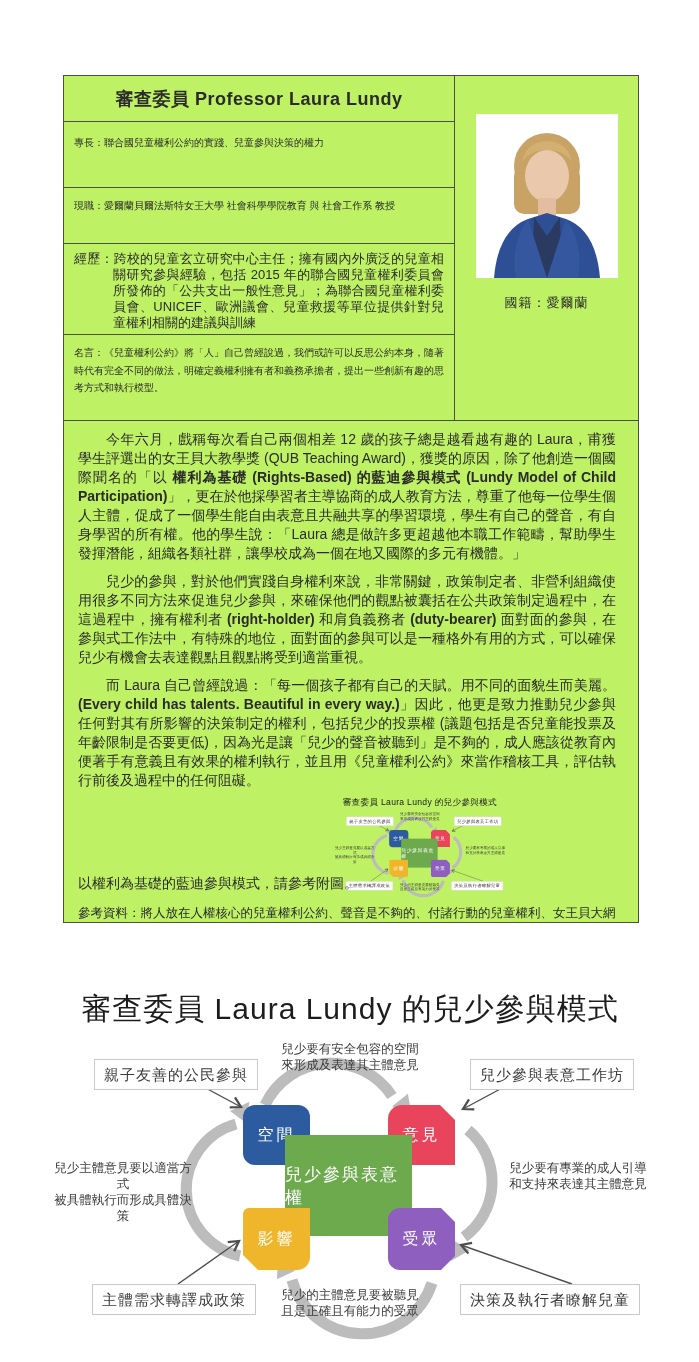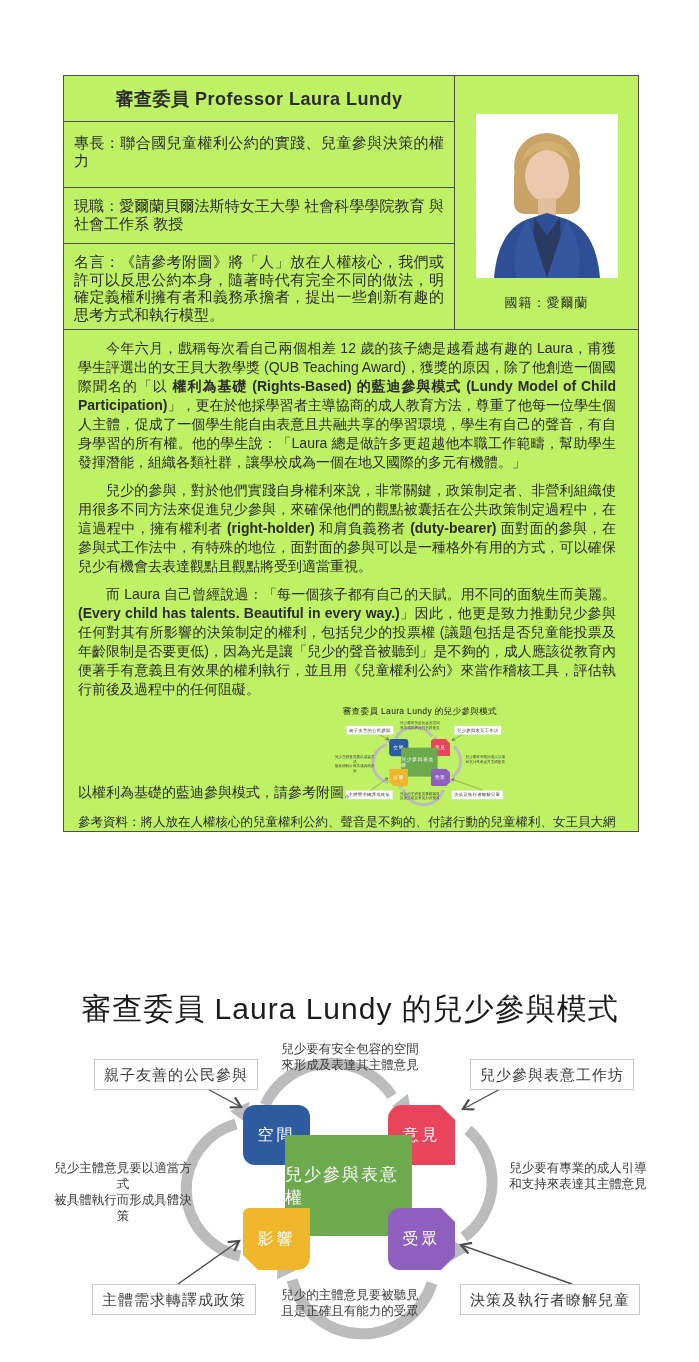--- a/index.html
+++ b/index.html
@@ -4,21 +4,21 @@
 <style>
   html,body{margin:0;padding:0;background:#fff;}
   .page{position:relative;width:699px;height:1362px;background:#fff;overflow:hidden;
         font-family:"Liberation Sans",sans-serif;color:#2b2b2b;}
 
   
   .ptable{position:absolute;left:63px;top:75px;width:576px;border:1.5px solid #4d4d4d;background:#bef264;box-sizing:border-box;}
   .ptop{display:flex;}
   .pleft{width:391px;border-right:1.5px solid #4d4d4d;box-sizing:border-box;}
   .pright{flex:1;display:flex;flex-direction:column;align-items:center;box-sizing:border-box;padding-top:38px;}
-  .prow{border-top:1.5px solid #4d4d4d;padding:6px 10px;font-size:15px;line-height:17.5px;box-sizing:border-box;overflow:hidden;text-align:justify;}
+  .prow{border-top:1.5px solid #4d4d4d;padding:6px 10px;font-size:10px;line-height:17.5px;box-sizing:border-box;overflow:hidden;text-align:justify;}
   .prow-title{height:45px;display:flex;align-items:center;justify-content:center;font-size:18px;font-weight:bold;letter-spacing:.5px;}
   .prow-spec{height:66px;padding-top:12px;}
   .prow-spec .indent{padding-left:41px;}
   .prow-pos{height:56px;padding-top:9px;}
   .prow-exp{height:91px;font-size:13px;line-height:16px;padding-left:49px;text-indent:-39px;padding-top:7px;}
   .prow-quote{height:86px;padding-top:9px;}
   .photo{width:142px;height:164px;}
   .nationality{margin-top:16px;font-size:13px;letter-spacing:1px;}
 
   
@@ -63,21 +63,22 @@
 <div class="page">
 
   <div class="ptable">
     <div class="ptop">
       <div class="pleft">
         <div class="prow-title" style="border-top:none;">審查委員 Professor Laura Lundy</div>
         <div class="prow prow-spec">
           <div>專長：聯合國兒童權利公約的實踐、兒童參與決策的權力</div>
         </div>
         <div class="prow prow-pos">現職：愛爾蘭貝爾法斯特女王大學 社會科學學院教育 與 社會工作系 教授</div>
-        <div class="prow prow-quote">名言：《請參考附圖》將「人」放在人權核心，我們或許可以反思公約本身，隨著時代有完全不同的做法，明確定義權利擁有者和義務承擔者，提出一些創新有趣的思考方式和執行模型。</div>
+        <div class="prow prow-exp">經歷：跨校的兒童玄立研究中心主任；擁有國內外廣泛的兒童相關研究參與經驗，包括 2015 年的聯合國兒童權利委員會所發佈的「公共支出一般性意見」；為聯合國兒童權利委員會、UNICEF、歐洲議會、兒童救援等單位提供針對兒童權利相關的建議與訓練</div>
+        <div class="prow prow-quote">名言：《兒童權利公約》將「人」自己曾經說過，我們或許可以反思公約本身，隨著時代有完全不同的做法，明確定義權利擁有者和義務承擔者，提出一些創新有趣的思考方式和執行模型。</div>
       </div>
       <div class="pright">
         <svg class="photo" viewBox="0 0 142 164" xmlns="http://www.w3.org/2000/svg">
           <rect width="142" height="164" fill="#ffffff"></rect>
           <ellipse cx="71" cy="52" rx="33" ry="33" fill="#c9a366"></ellipse>
           <rect x="38" y="52" width="66" height="48" rx="10" fill="#c9a366"></rect>
           <ellipse cx="71" cy="62" rx="22" ry="26" fill="#e9c8ac"></ellipse>
           <path d="M46 48 Q50 28 71 27 Q92 28 96 48 Q88 36 71 36 Q54 36 46 48" fill="#d4af72"></path>
           <rect x="62" y="84" width="18" height="18" fill="#e2bda0"></rect>
           <path d="M18 164 Q22 116 52 105 L71 99 L90 105 Q120 116 124 164 Z" fill="#2e4f96"></path>

